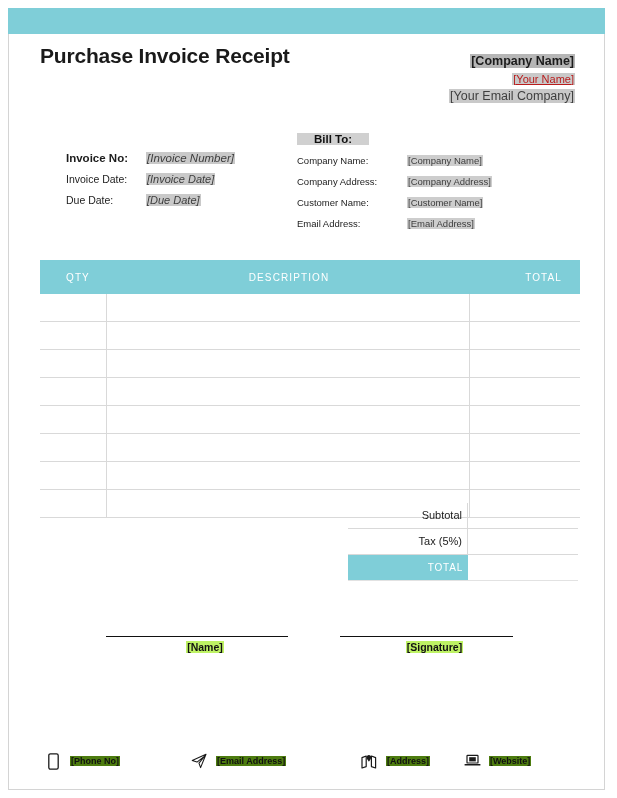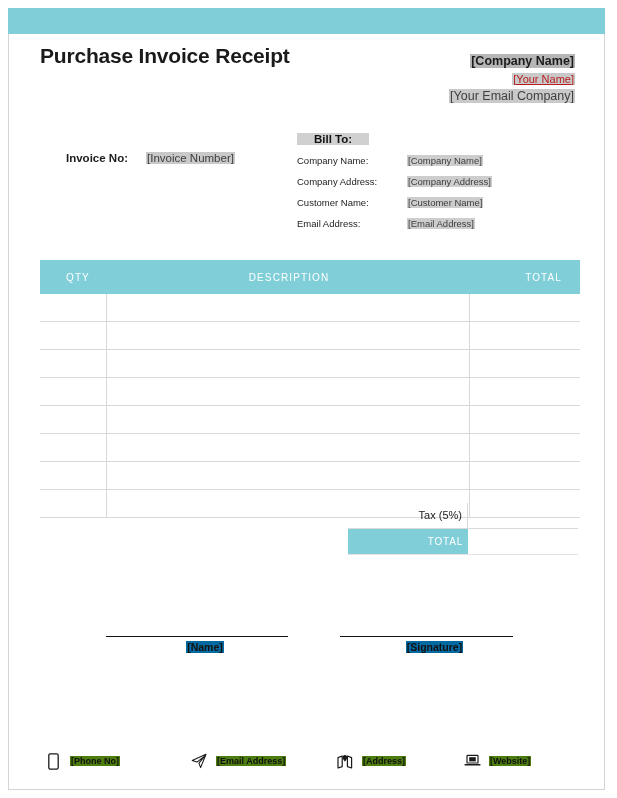--- a/index.html
+++ b/index.html
@@ -98,20 +98,21 @@
   }
   .meta-row.first .meta-label {
     font-size: 11.5px;
     font-weight: bold;
   }
   .meta-val {
     font-size: 11px;
     color: #3d3d3d;
     background: #c9c9c9;
     padding: 0 1px;
+    font-style: italic;
   }
   .meta-row.first .meta-val { font-size: 11.5px; }
 
   
   .billto {
     position: absolute;
     left: 297px;
     top: 129px;
     width: 270px;
   }
@@ -221,21 +222,21 @@
   .sig-line {
     border-top: 1.6px solid #111;
     width: 100%;
     height: 0;
   }
   .sig-label {
     margin-top: 3px;
     font-size: 10.5px;
     font-weight: bold;
     color: #111;
-    background: #0369a1;
+    background: #bef264;
     display: inline-block;
     padding: 0 1px;
     margin-left: 16px;
   }
   .sig-name { left: 106px; width: 182px; }
   .sig-sign { left: 340px; width: 173px; }
 
   
   .footer {
     position: absolute;
@@ -260,21 +261,21 @@
   }
   .f-text {
     font-size: 9px;
     font-weight: bold;
     color: #111;
     background: #4d7c0f;
     padding: 0 1px;
   }
   .f-phone   { left: 44px; }
   .f-email   { left: 190px; }
-  .f-address { left: 336px; text-align: right; }
+  .f-address { left: 360px; text-align: right; }
   .f-website { left: 463px; }
 </style>
 </head>
 <body>
 
 <div id="page">
 
   <div class="page-border"></div>
   <div class="top-bar"></div>
 
@@ -283,20 +284,28 @@
   <div class="company-block">
     <div><span class="cb-name hl">[Company Name]</span></div>
     <div><span class="cb-your hl-light">[Your Name]</span></div>
     <div><span class="cb-mail hl-light">[Your Email Company]</span></div>
   </div>
 
   <div class="meta">
     <div class="meta-row first">
       <span class="meta-label">Invoice No:</span>
       <span class="meta-val">[Invoice Number]</span>
+    </div>
+    <div class="meta-row">
+      <span class="meta-label">Invoice Date:</span>
+      <span class="meta-val">[Invoice Date]</span>
+    </div>
+    <div class="meta-row">
+      <span class="meta-label">Due Date:</span>
+      <span class="meta-val">[Due Date]</span>
     </div>
   </div>
 
   <div class="billto">
     <div class="billto-title">Bill To:</div>
     <div class="bt-row">
       <span class="bt-label">Company Name:</span>
       <span class="bt-val">[Company Name]</span>
     </div>
     <div class="bt-row">
@@ -357,20 +366,24 @@
         </div>
         <div class="trow">
           <div class="c-qty"></div>
           <div class="c-desc"></div>
           <div class="c-total"></div>
         </div>
       </div>
   </div>
 
   <div class="totals">
+    <div class="tot-row">
+      <div class="tot-label">Subtotal</div>
+      <div class="tot-value"></div>
+    </div>
     <div class="tot-row">
       <div class="tot-label">Tax (5%)</div>
       <div class="tot-value"></div>
     </div>
     <div class="tot-row grand">
       <div class="tot-label">TOTAL</div>
       <div class="tot-value"></div>
     </div>
   </div>
 

